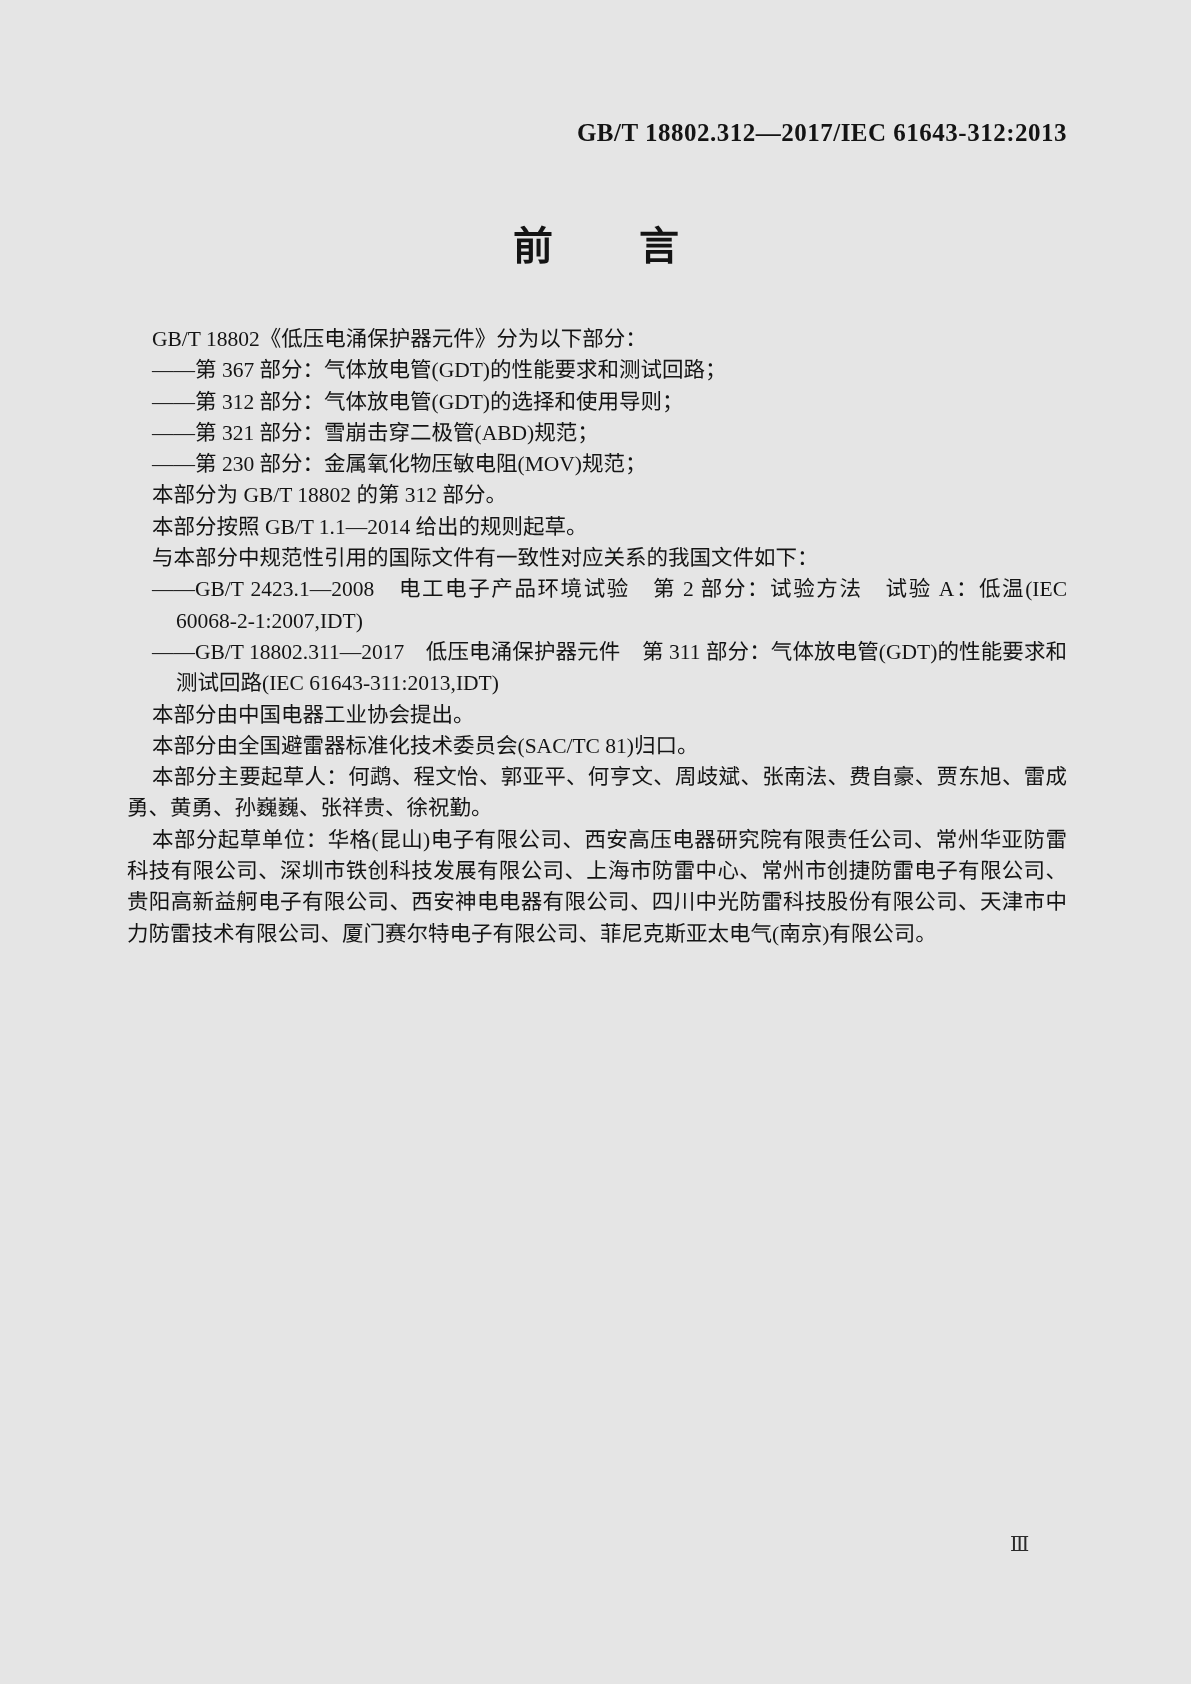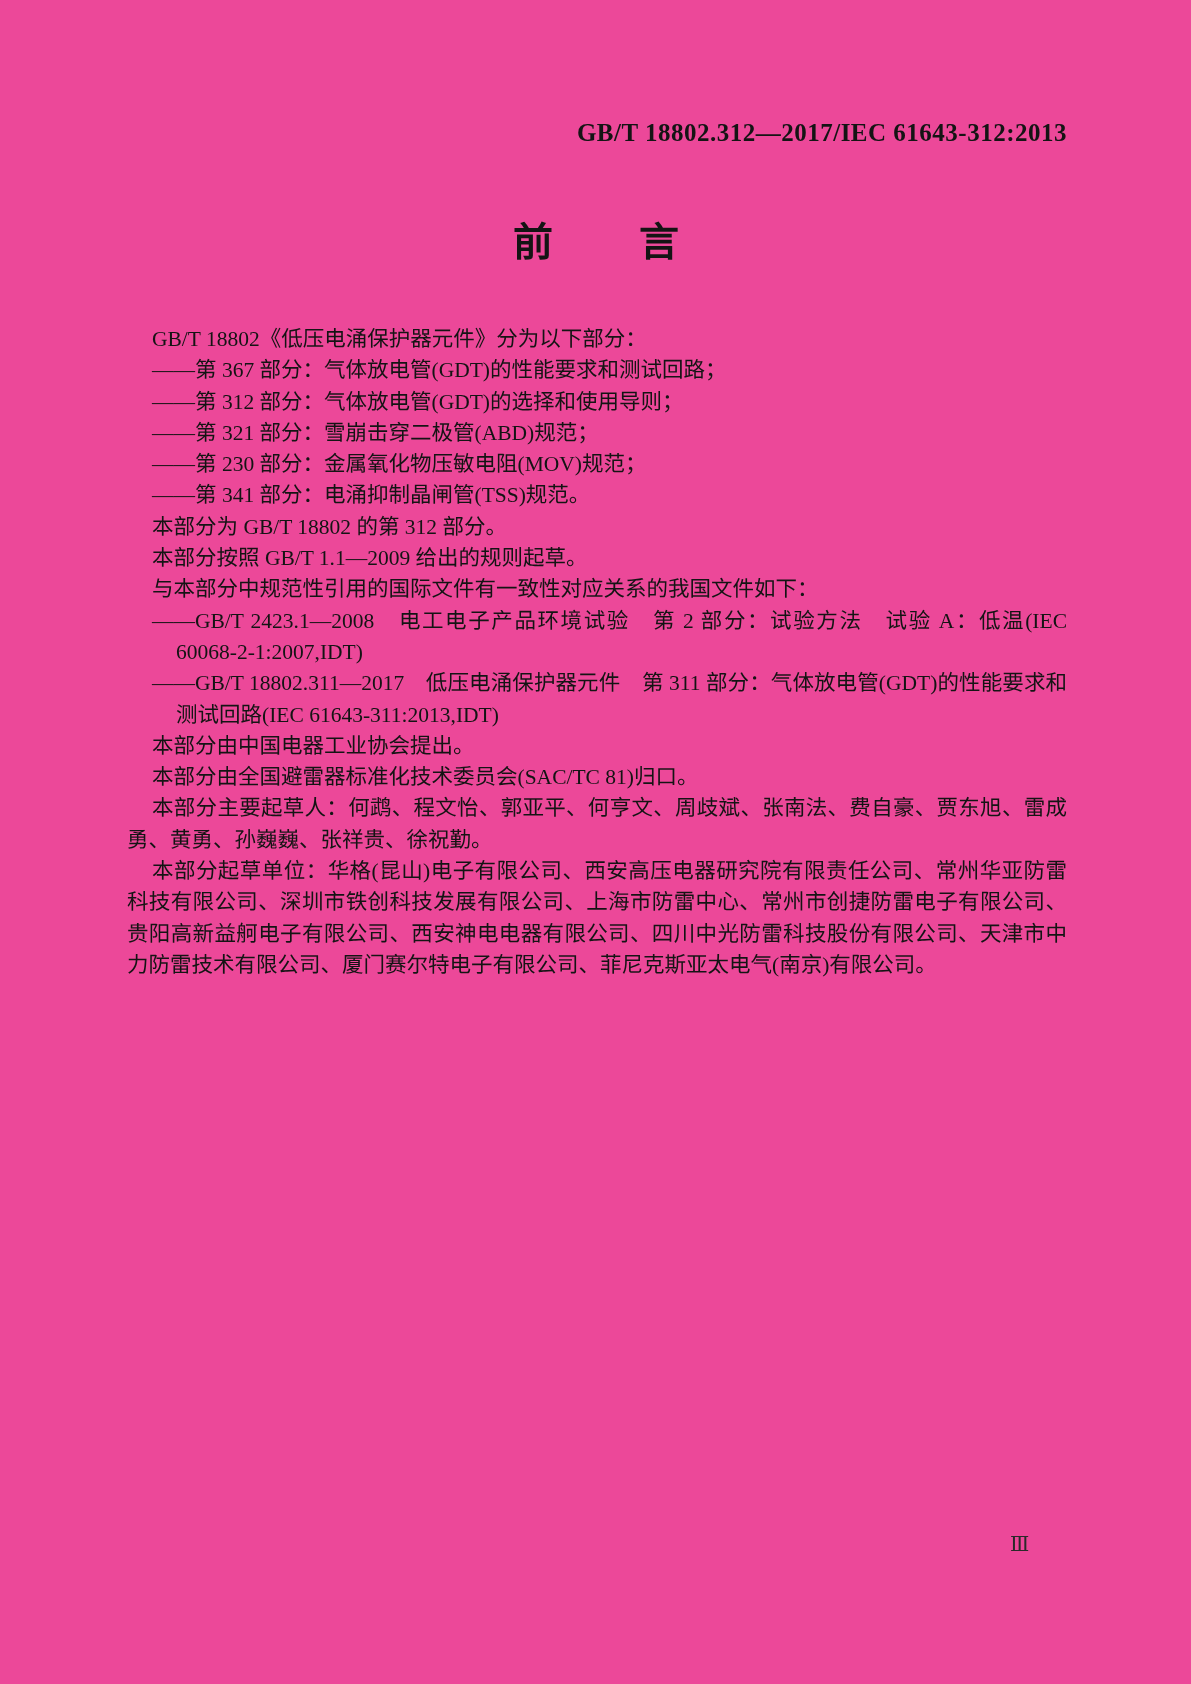--- a/index.html
+++ b/index.html
@@ -14,34 +14,34 @@
     color: #141414;
     position: relative;
     overflow: hidden;
   }
   .page {
     position: relative;
     box-sizing: border-box;
     width: 1191px;
     height: 1684px;
     padding: 118px 124px 0 127px;
-    background: #ec4899;
+    background: #e5e5e5;
   }
   .doc-header {
     text-align: right;
     font-size: 25px;
     font-weight: bold;
     letter-spacing: 0.5px;
     white-space: nowrap;
     line-height: 30px;
   }
   .doc-title {
     margin: 76px 0 0 0;
     text-align: center;
-    font-family: Liberation Mono, monospace;
+    font-family: Liberation Sans, sans-serif;
     font-size: 40px;
     font-weight: bold;
     line-height: 44px;
     letter-spacing: 2px;
   }
   .doc-body {
     margin-top: 56px;
     font-size: 21.5px;
     line-height: 31.3px;
     text-align: justify;
@@ -71,23 +71,22 @@
   <header class="doc-header">GB/T 18802.312—2017/IEC 61643-312:2013</header>
 
   <h1 class="doc-title">前　　言</h1>
 
   <main class="doc-body">
     <p class="para">GB/T 18802《低压电涌保护器元件》分为以下部分：</p>
     <p class="para">——第 367 部分：气体放电管(GDT)的性能要求和测试回路；</p>
     <p class="para">——第 312 部分：气体放电管(GDT)的选择和使用导则；</p>
     <p class="para">——第 321 部分：雪崩击穿二极管(ABD)规范；</p>
     <p class="para">——第 230 部分：金属氧化物压敏电阻(MOV)规范；</p>
-    <p class="para">——第 341 部分：电涌抑制晶闸管(TSS)规范。</p>
     <p class="para">本部分为 GB/T 18802 的第 312 部分。</p>
-    <p class="para">本部分按照 GB/T 1.1—2009 给出的规则起草。</p>
+    <p class="para">本部分按照 GB/T 1.1—2014 给出的规则起草。</p>
     <p class="para">与本部分中规范性引用的国际文件有一致性对应关系的我国文件如下：</p>
     <p class="para hang">——GB/T 2423.1—2008　电工电子产品环境试验　第 2 部分：试验方法　试验 A：低温(IEC 60068-2-1:2007,IDT)</p>
     <p class="para hang">——GB/T 18802.311—2017　低压电涌保护器元件　第 311 部分：气体放电管(GDT)的性能要求和测试回路(IEC 61643-311:2013,IDT)</p>
     <p class="para">本部分由中国电器工业协会提出。</p>
     <p class="para">本部分由全国避雷器标准化技术委员会(SAC/TC 81)归口。</p>
     <p class="para">本部分主要起草人：何鹉、程文怡、郭亚平、何亨文、周歧斌、张南法、费自豪、贾东旭、雷成勇、黄勇、孙巍巍、张祥贵、徐祝勤。</p>
     <p class="para">本部分起草单位：华格(昆山)电子有限公司、西安高压电器研究院有限责任公司、常州华亚防雷科技有限公司、深圳市铁创科技发展有限公司、上海市防雷中心、常州市创捷防雷电子有限公司、贵阳高新益舸电子有限公司、西安神电电器有限公司、四川中光防雷科技股份有限公司、天津市中力防雷技术有限公司、厦门赛尔特电子有限公司、菲尼克斯亚太电气(南京)有限公司。</p>
   </main>
 
   <div class="page-number">Ⅲ</div>

